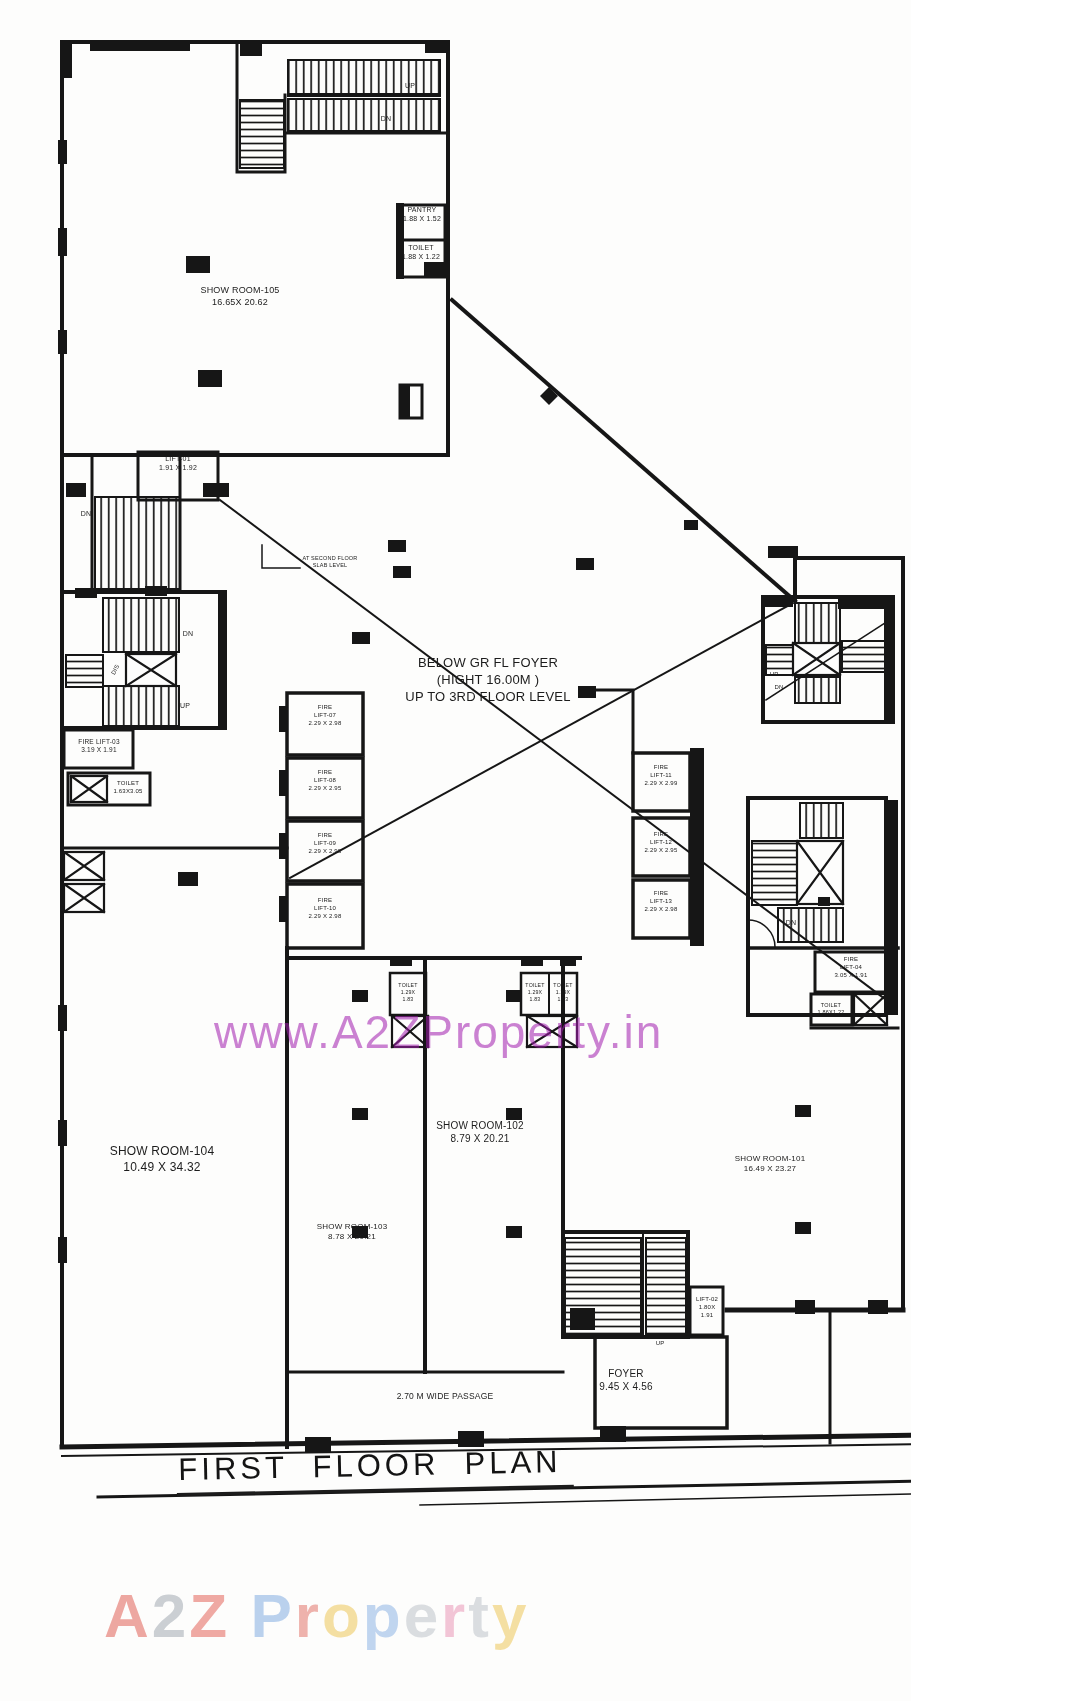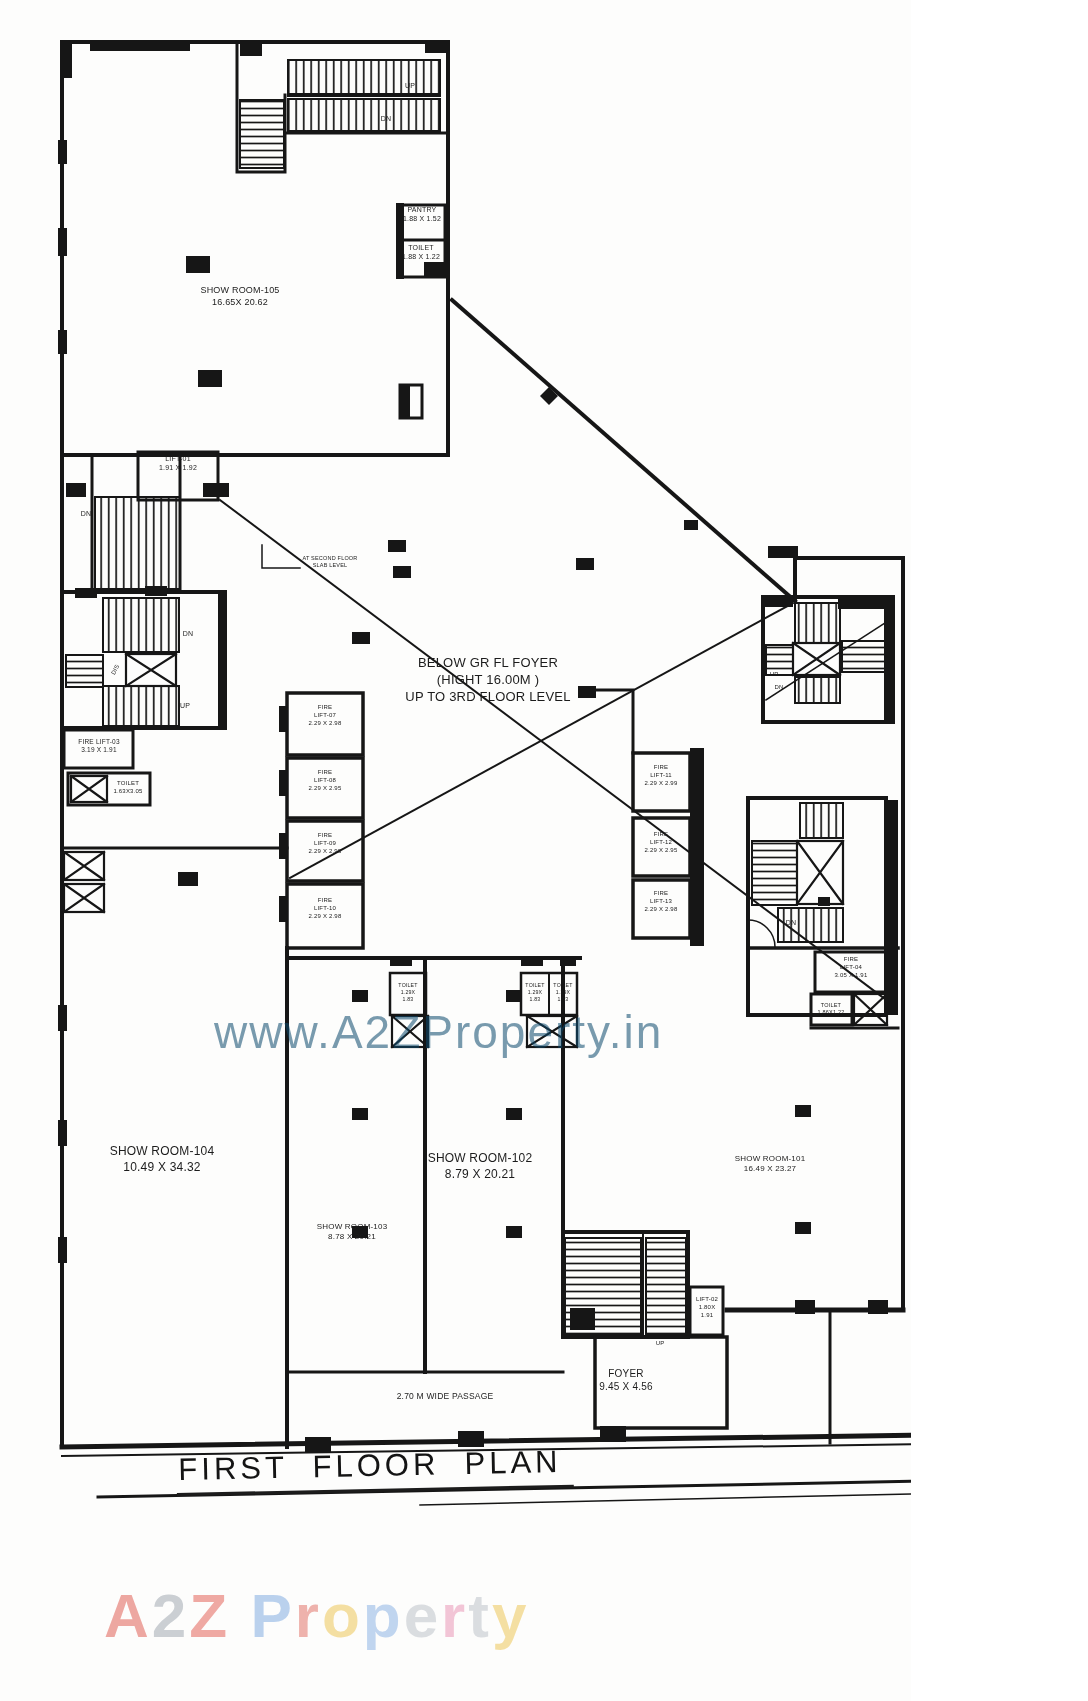--- a/index.html
+++ b/index.html
@@ -15,21 +15,21 @@
   }
   .lbl.rot{transform:translate(-50%,-50%) rotate(-62deg);}
   #plan-title{
     position:absolute;left:176px;top:1452px;
     font-size:31px;letter-spacing:4px;color:#141414;white-space:pre;
     border-bottom:3px solid #1c1c1c;padding:0 12px 5px 2px;
     transform:rotate(-1.2deg);transform-origin:left top;
   }
   #watermark-url{
     position:absolute;left:214px;top:1005px;font-size:46px;letter-spacing:2px;
-    color:#0c4a6e;opacity:.55;white-space:pre;
+    color:#a21caf;opacity:.55;white-space:pre;
   }
   #brand-logo{
     position:absolute;left:104px;top:1580px;font-size:62px;font-weight:bold;
     letter-spacing:3px;opacity:.5;white-space:pre;
   }
   #scanner-credit{
     position:absolute;left:688px;top:1616px;font-size:29px;font-weight:bold;color:#050505;
     letter-spacing:.5px;white-space:pre;
   }
   .speck{position:absolute;background:#8f8f8f;border-radius:50%;opacity:.65;}
@@ -270,21 +270,21 @@
   <div class="lbl" style="left:535px;top:992px;font-size:5.2px">TOILET
 1.29X
 1.83</div>
   <div class="lbl" style="left:563px;top:992px;font-size:5.2px">TOILET
 1.29X
 1.83</div>
   <div class="lbl" style="left:162px;top:1160px;font-size:12px">SHOW ROOM-104
 10.49 X 34.32</div>
   <div class="lbl" style="left:352px;top:1232px;font-size:8px">SHOW ROOM-103
 8.78 X 20.21</div>
-  <div class="lbl" style="left:480px;top:1167px;font-size:12px">SHOW ROOM-102
+  <div class="lbl" style="left:480px;top:1132px;font-size:10px">SHOW ROOM-102
 8.79 X 20.21</div>
   <div class="lbl" style="left:770px;top:1164px;font-size:8px">SHOW ROOM-101
 16.49 X 23.27</div>
   <div class="lbl" style="left:707px;top:1308px;font-size:6px">LIFT-02
 1.80X
 1.91</div>
   <div class="lbl" style="left:660px;top:1344px;font-size:6px">UP</div>
   <div class="lbl" style="left:626px;top:1380px;font-size:10px">FOYER
 9.45 X 4.56</div>
   <div class="lbl" style="left:445px;top:1397px;font-size:8.5px">2.70 M  WIDE  PASSAGE</div>

